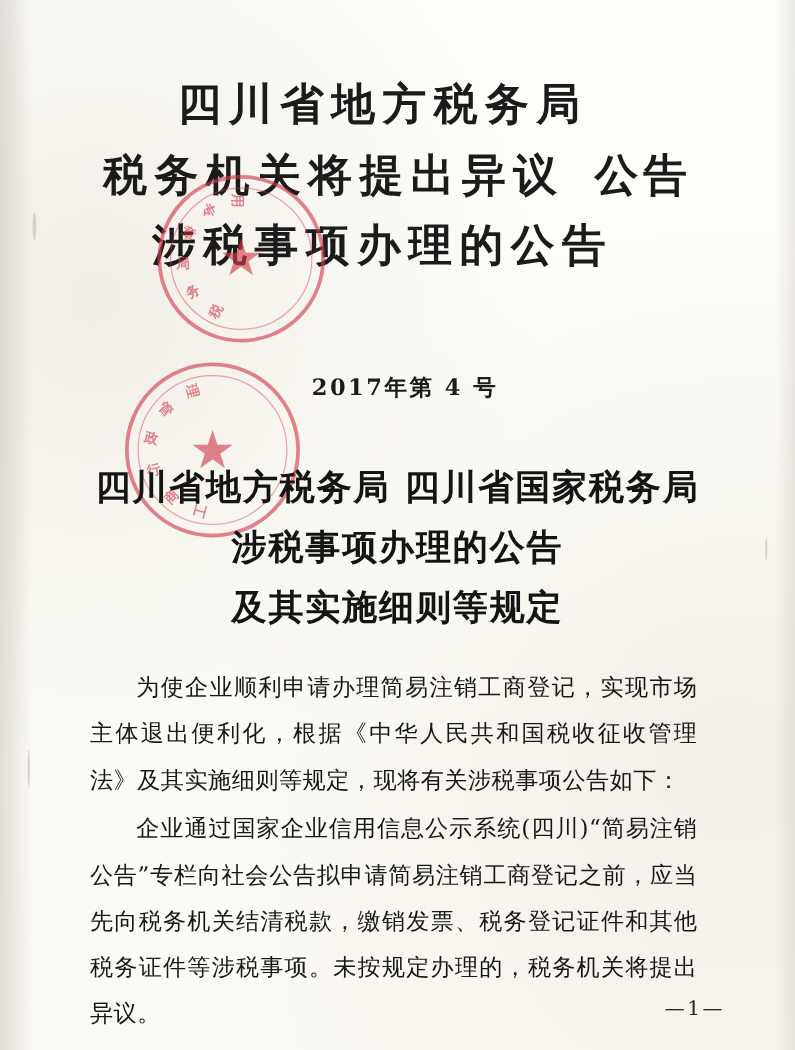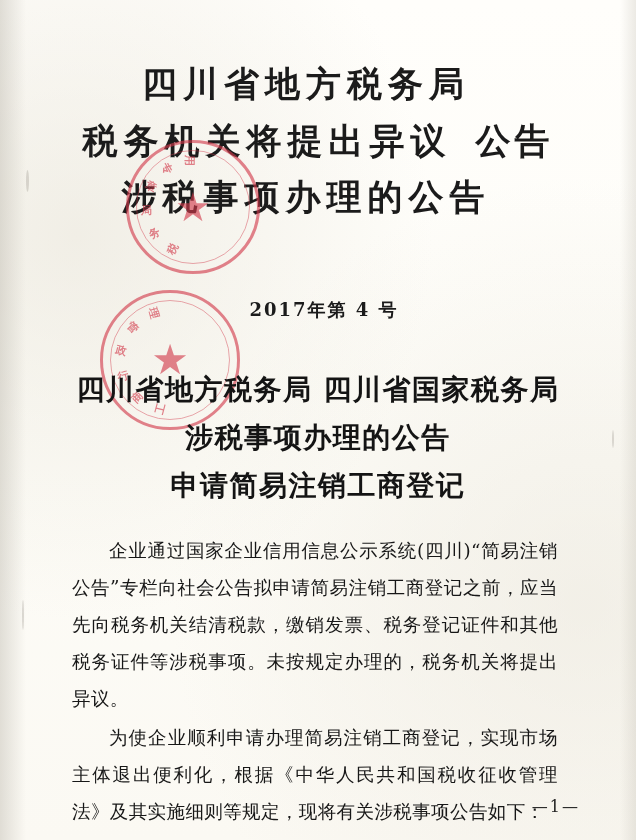--- a/index.html
+++ b/index.html
@@ -228,22 +228,22 @@
       <span style="transform:rotate(45deg) translate(-55px,-4px);">管</span>
       <span style="transform:rotate(75deg) translate(-55px,-4px);">理</span>
     </div>
   </div>
 
   <div class="doc-number">2017年第 4 号</div>
 
   <div class="title-block">
     <div class="title-line">四川省地方税务局 四川省国家税务局</div>
     <div class="title-line">涉税事项办理的公告</div>
-    <div class="title-line">申请简易注销工商登记</div>
+    <div class="title-line">及其实施细则等规定</div>
   </div>
 
   <div class="body-block">
+    <p class="body-par">为使企业顺利申请办理简易注销工商登记，实现市场主体退出便利化，根据《中华人民共和国税收征收管理法》及其实施细则等规定，现将有关涉税事项公告如下：</p>
     <p class="body-par">企业通过国家企业信用信息公示系统(四川)“简易注销公告”专栏向社会公告拟申请简易注销工商登记之前，应当先向税务机关结清税款，缴销发票、税务登记证件和其他税务证件等涉税事项。未按规定办理的，税务机关将提出异议。</p>
-    <p class="body-par">为使企业顺利申请办理简易注销工商登记，实现市场主体退出便利化，根据《中华人民共和国税收征收管理法》及其实施细则等规定，现将有关涉税事项公告如下：</p>
   </div>
 
   <div class="page-number">—1—</div>
 </div>
 
 </body></html>

